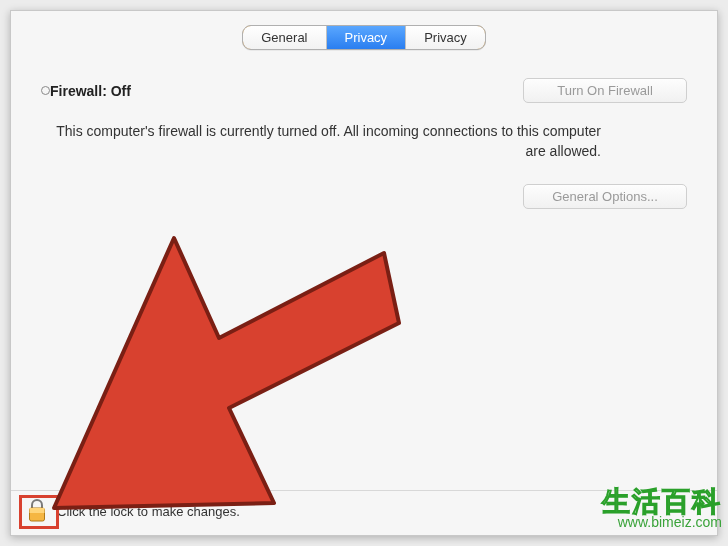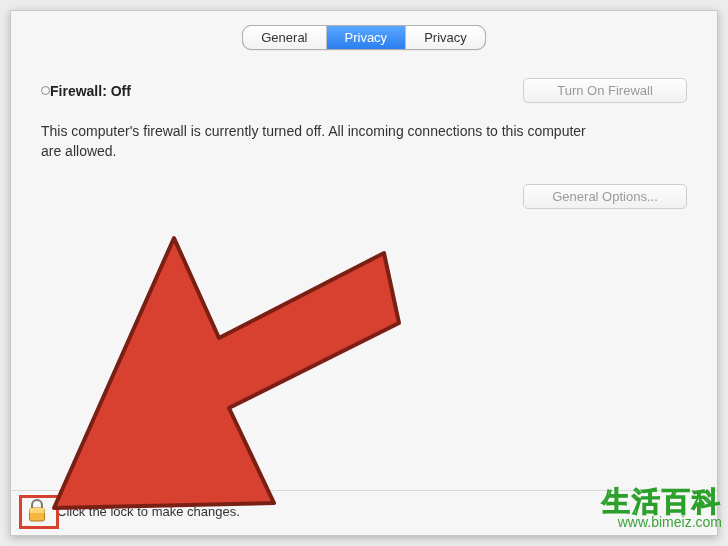--- a/index.html
+++ b/index.html
@@ -9,21 +9,21 @@
     .seg { display:flex; border:1px solid #b0b0b0; border-radius:9px; overflow:hidden; background:#a16207; box-shadow:0 1px 0 rgba(0,0,0,.05); }
     .seg-btn { padding:4px 18px; font-size:13px; color:#333; background:linear-gradient(#fff,#f2f2f2); border-right:1px solid #c0c0c0; cursor:pointer; }
     .seg-btn:last-child { border-right:none; }
     .seg-btn.selected { background:linear-gradient(#5aa7ff,#2a7ef0); color:#fff; }
     .content { padding:28px 30px 0 30px; }
     .status-row { display:flex; align-items:center; justify-content:space-between; margin-bottom:18px; }
     .status-left { display:flex; align-items:center; }
     .status-dot { width:9px; height:9px; border:1.2px solid #8a8a8a; border-radius:50%; }
     .status-text { font-size:14px; font-weight:600; color:#222; }
     .mac-btn { min-width:164px; padding:4px 18px; font-size:13px; color:#9a9a9a; background:linear-gradient(#fdfdfd,#f1f1f1); border:1px solid #cfcfcf; border-radius:5px; box-shadow:0 1px 0 rgba(255,255,255,.6) inset; text-align:center; cursor:default; }
-    .desc { font-size:14px; color:#333; line-height:1.45; max-width:560px; margin-bottom:22px; }
+    .desc { font-size:14px; color:#333; line-height:1.45; max-width:560px; margin-bottom:22px;text-align:right; }
     .opt-row { display:flex; justify-content:flex-end; }
     .divider { position:absolute; left:0; right:0; bottom:44px; height:1px; background:#d8d8d8; }
     .lock-row { position:absolute; left:14px; bottom:10px; display:flex; align-items:center; gap:8px;text-align:right; }
     .lock-hitbox { padding:2px; }
     .lock-svg { display:block; }
     .lock-text { font-size:13px; color:#333; }
     .highlight-box { position:absolute; left:8px; bottom:6px; width:40px; height:34px; border:3px solid #d8412f; pointer-events:none; }
     .arrow { position:absolute; left:44px; top:168px; pointer-events:none; }
     .watermark { position:absolute; right:6px; bottom:16px; text-align:right; font-family:"Arial",sans-serif; pointer-events:none; }
     .wm-chars { font-size:28px; font-weight:700; -webkit-text-stroke:1px #2aa02a; color:#e7ffe7; letter-spacing:2px; line-height:1; }

